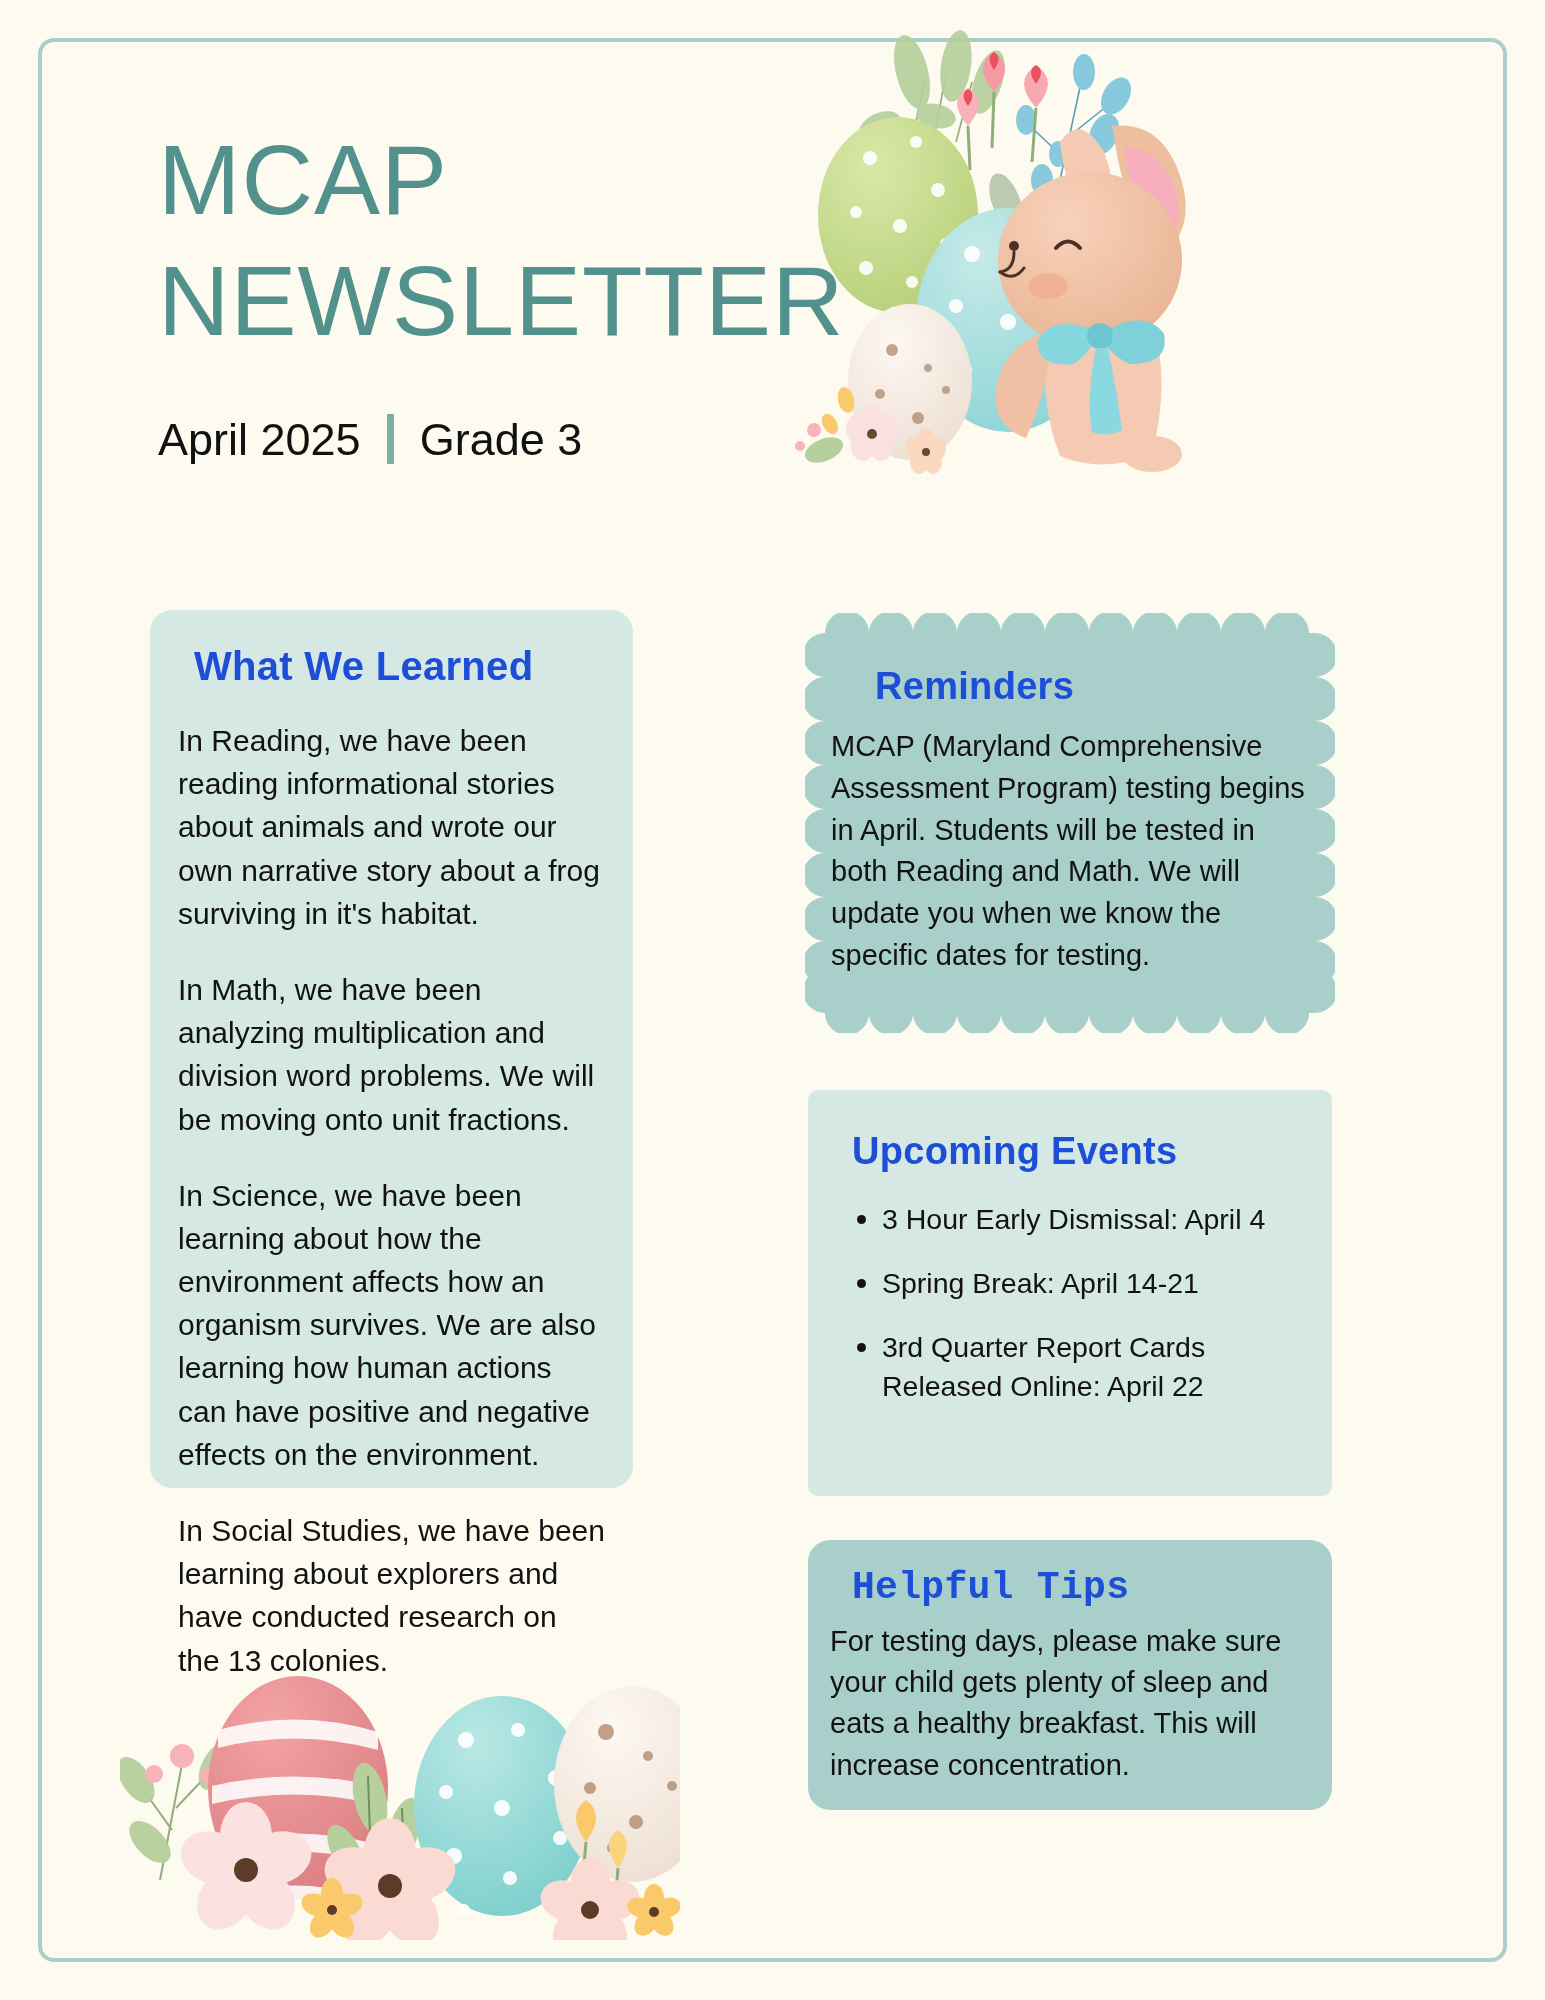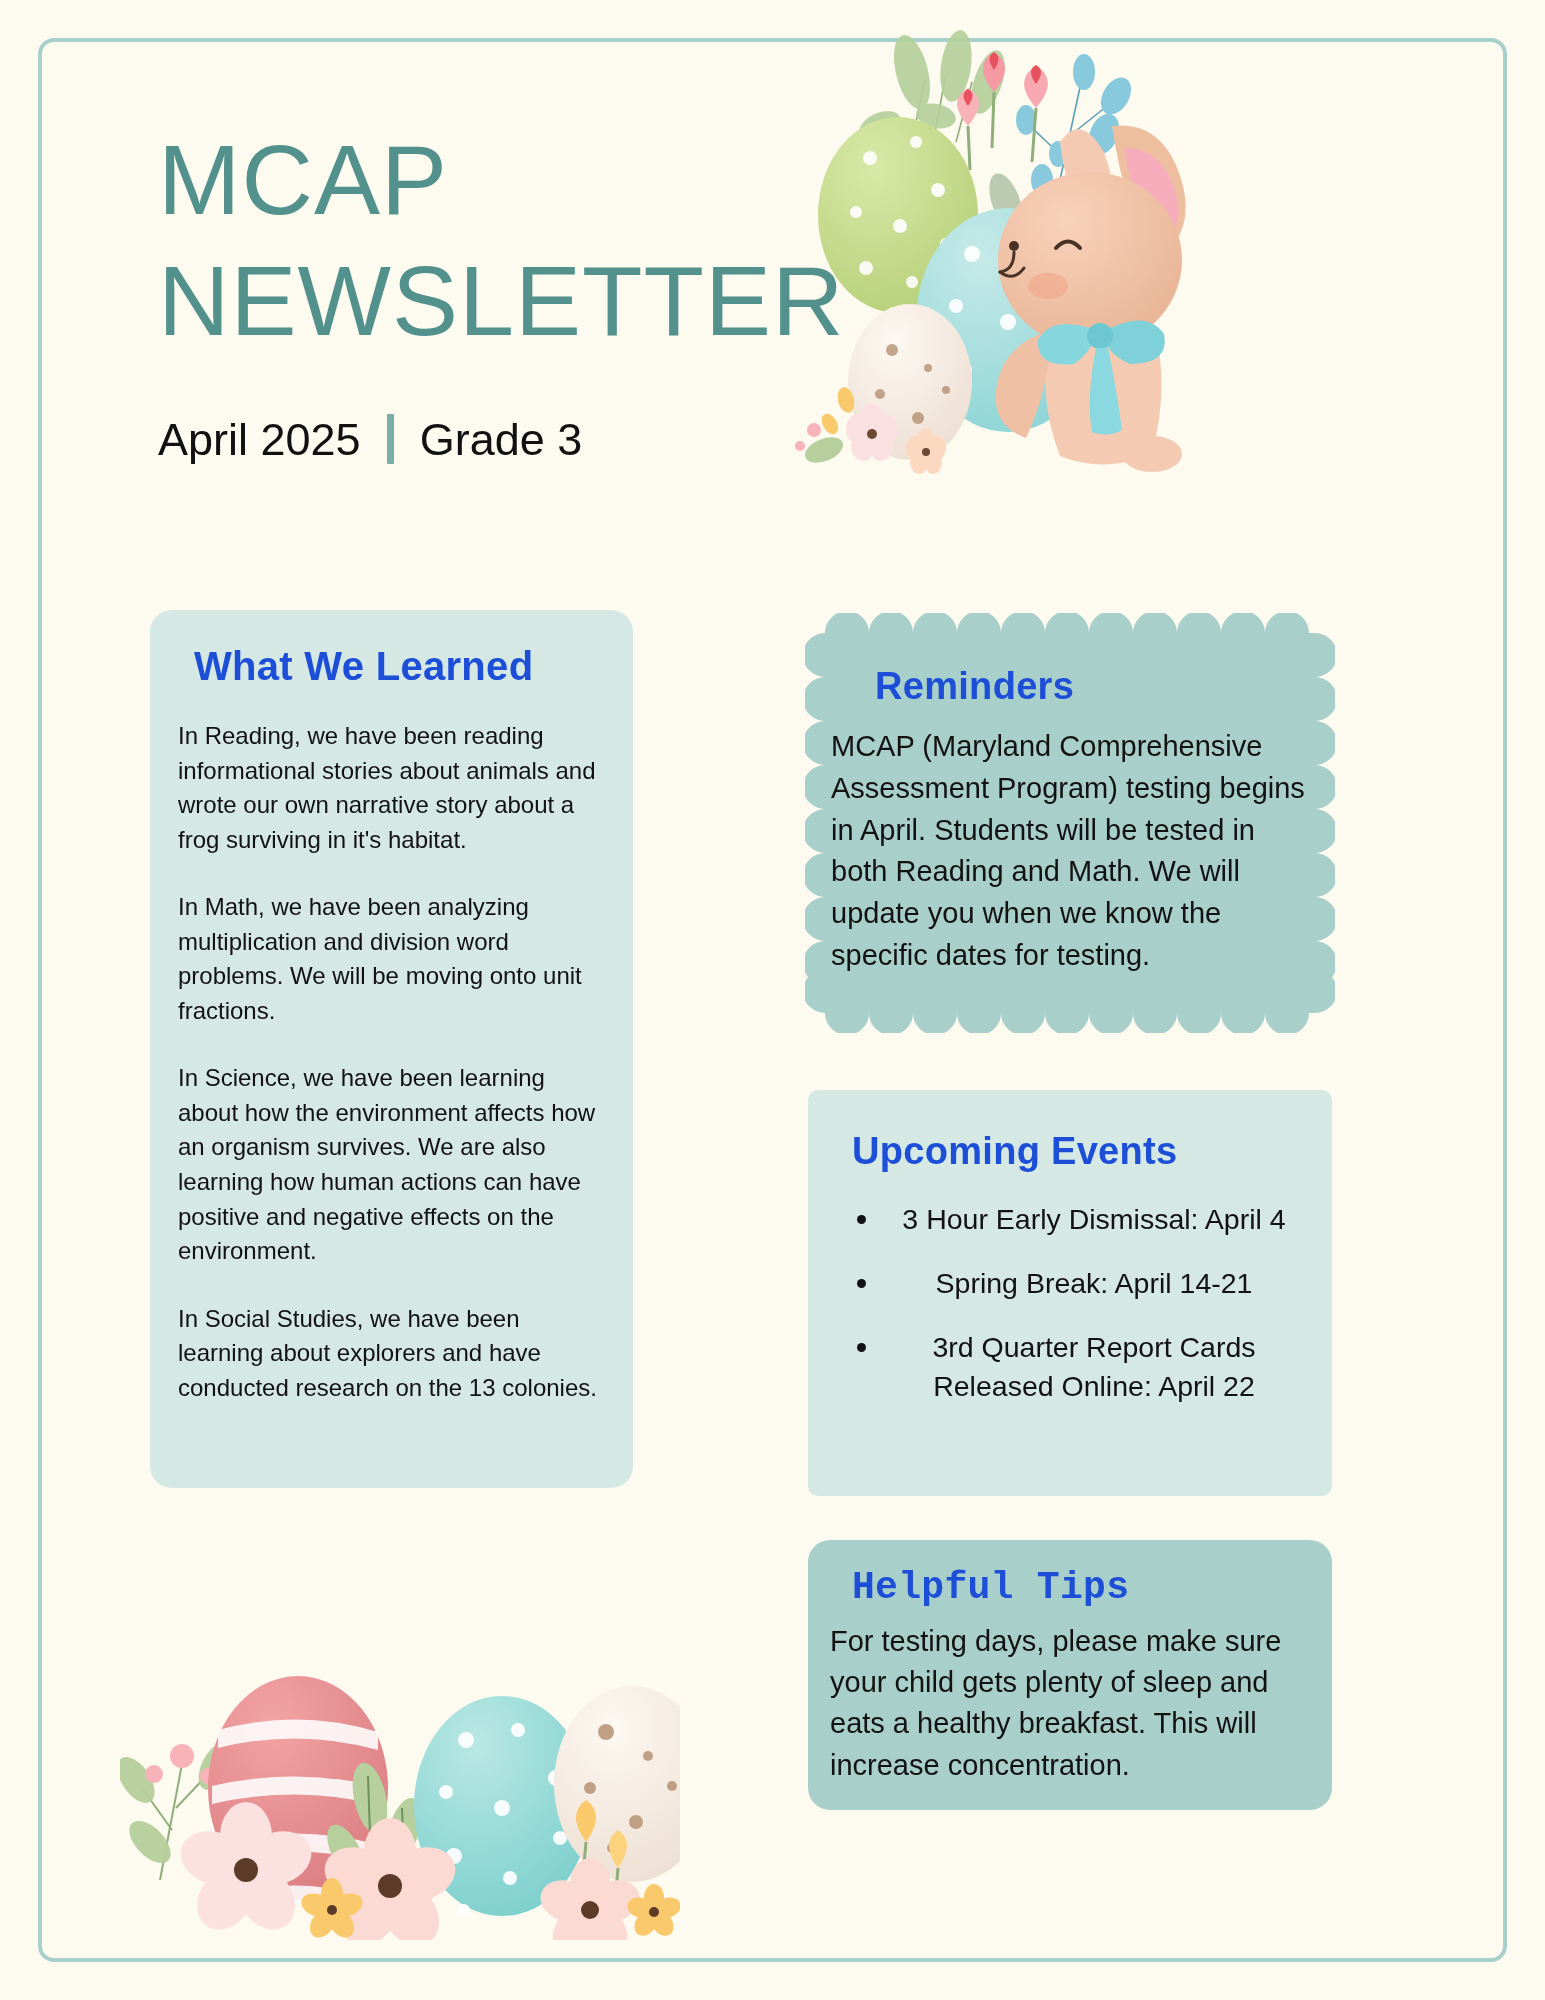--- a/index.html
+++ b/index.html
@@ -82,21 +82,21 @@
     height: 878px;
     background: #d5e8e4;
     border-radius: 22px;
   }
   .card-learned .card-heading {
     font-size: 40px;
     margin-top: 34px;
   }
   .card-learned .card-body {
     margin: 30px 28px 0 28px;
-    font-size: 24px;
+    font-size: 30px;
     line-height: 1.44;
   }
   .card-learned .card-body p { margin: 0 0 33px 0; }
 
   
   .card-reminders {
     position: absolute;
     left: 805px;
     top: 613px;
     width: 530px;
@@ -135,21 +135,20 @@
   .card-events .card-heading {
     font-size: 38px;
     margin-top: 40px;
   }
   .card-events ul {
     margin: 26px 26px 0 40px;
     padding-left: 34px;
     font-size: 28.5px;
     line-height: 1.34;
     color: #121212;
-    text-align: center;
   }
   .card-events li { margin-bottom: 25px; }
   .card-events li::marker { font-size: 30px; }
 
   
   .card-tips {
     position: absolute;
     left: 808px;
     top: 1540px;
     width: 524px;

